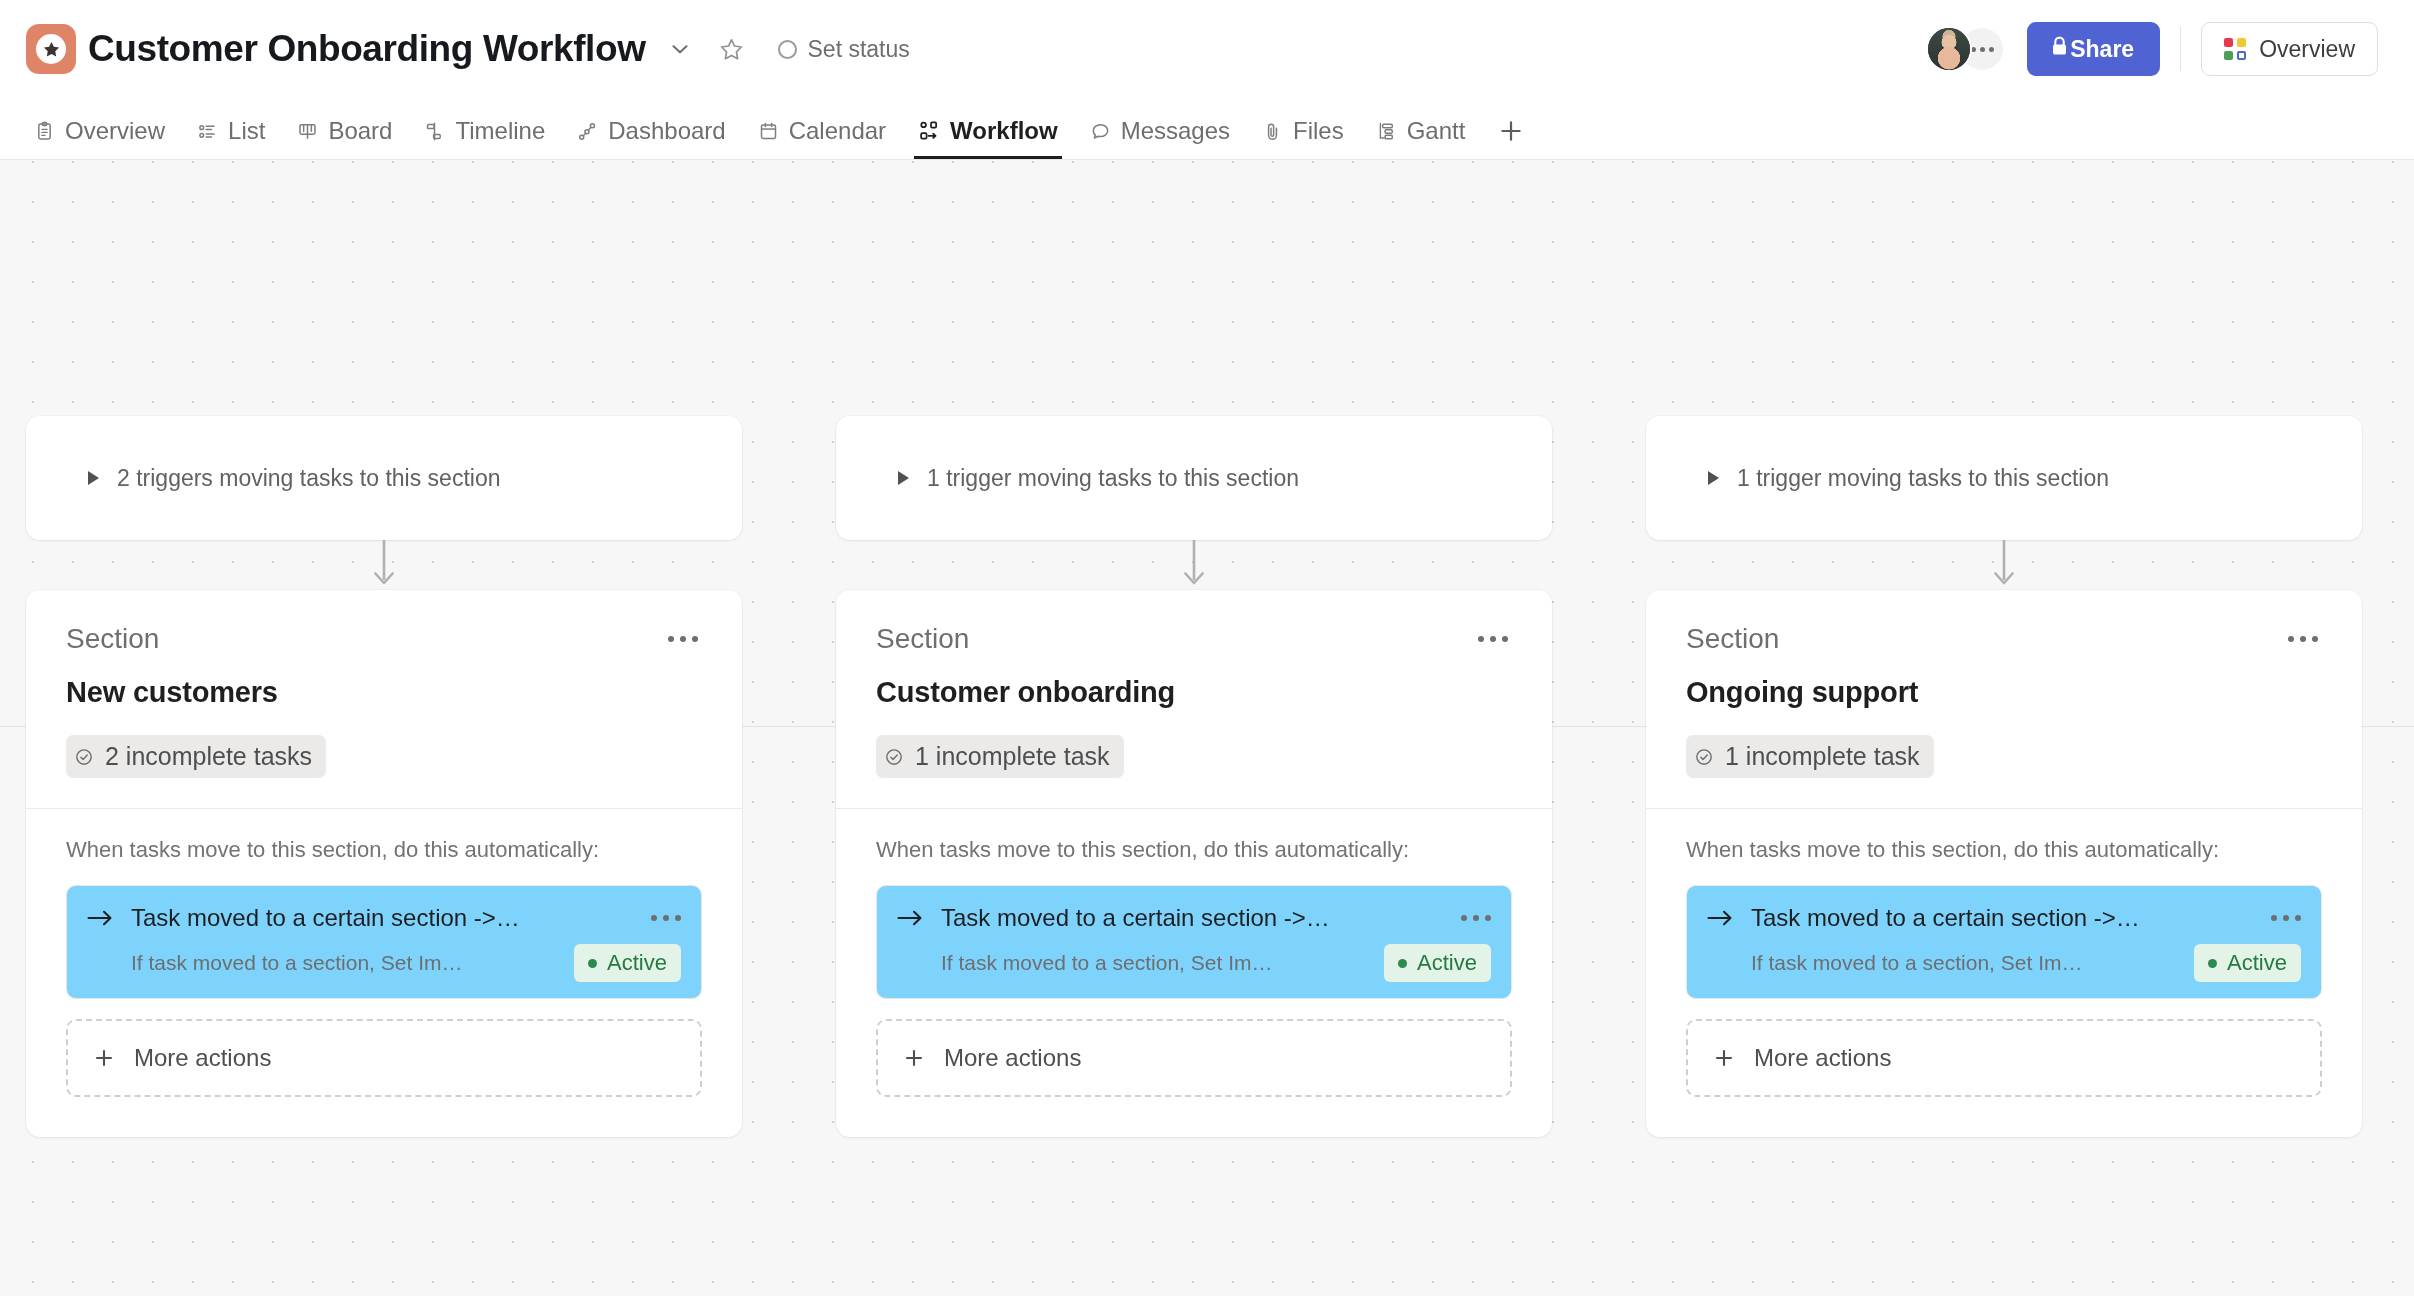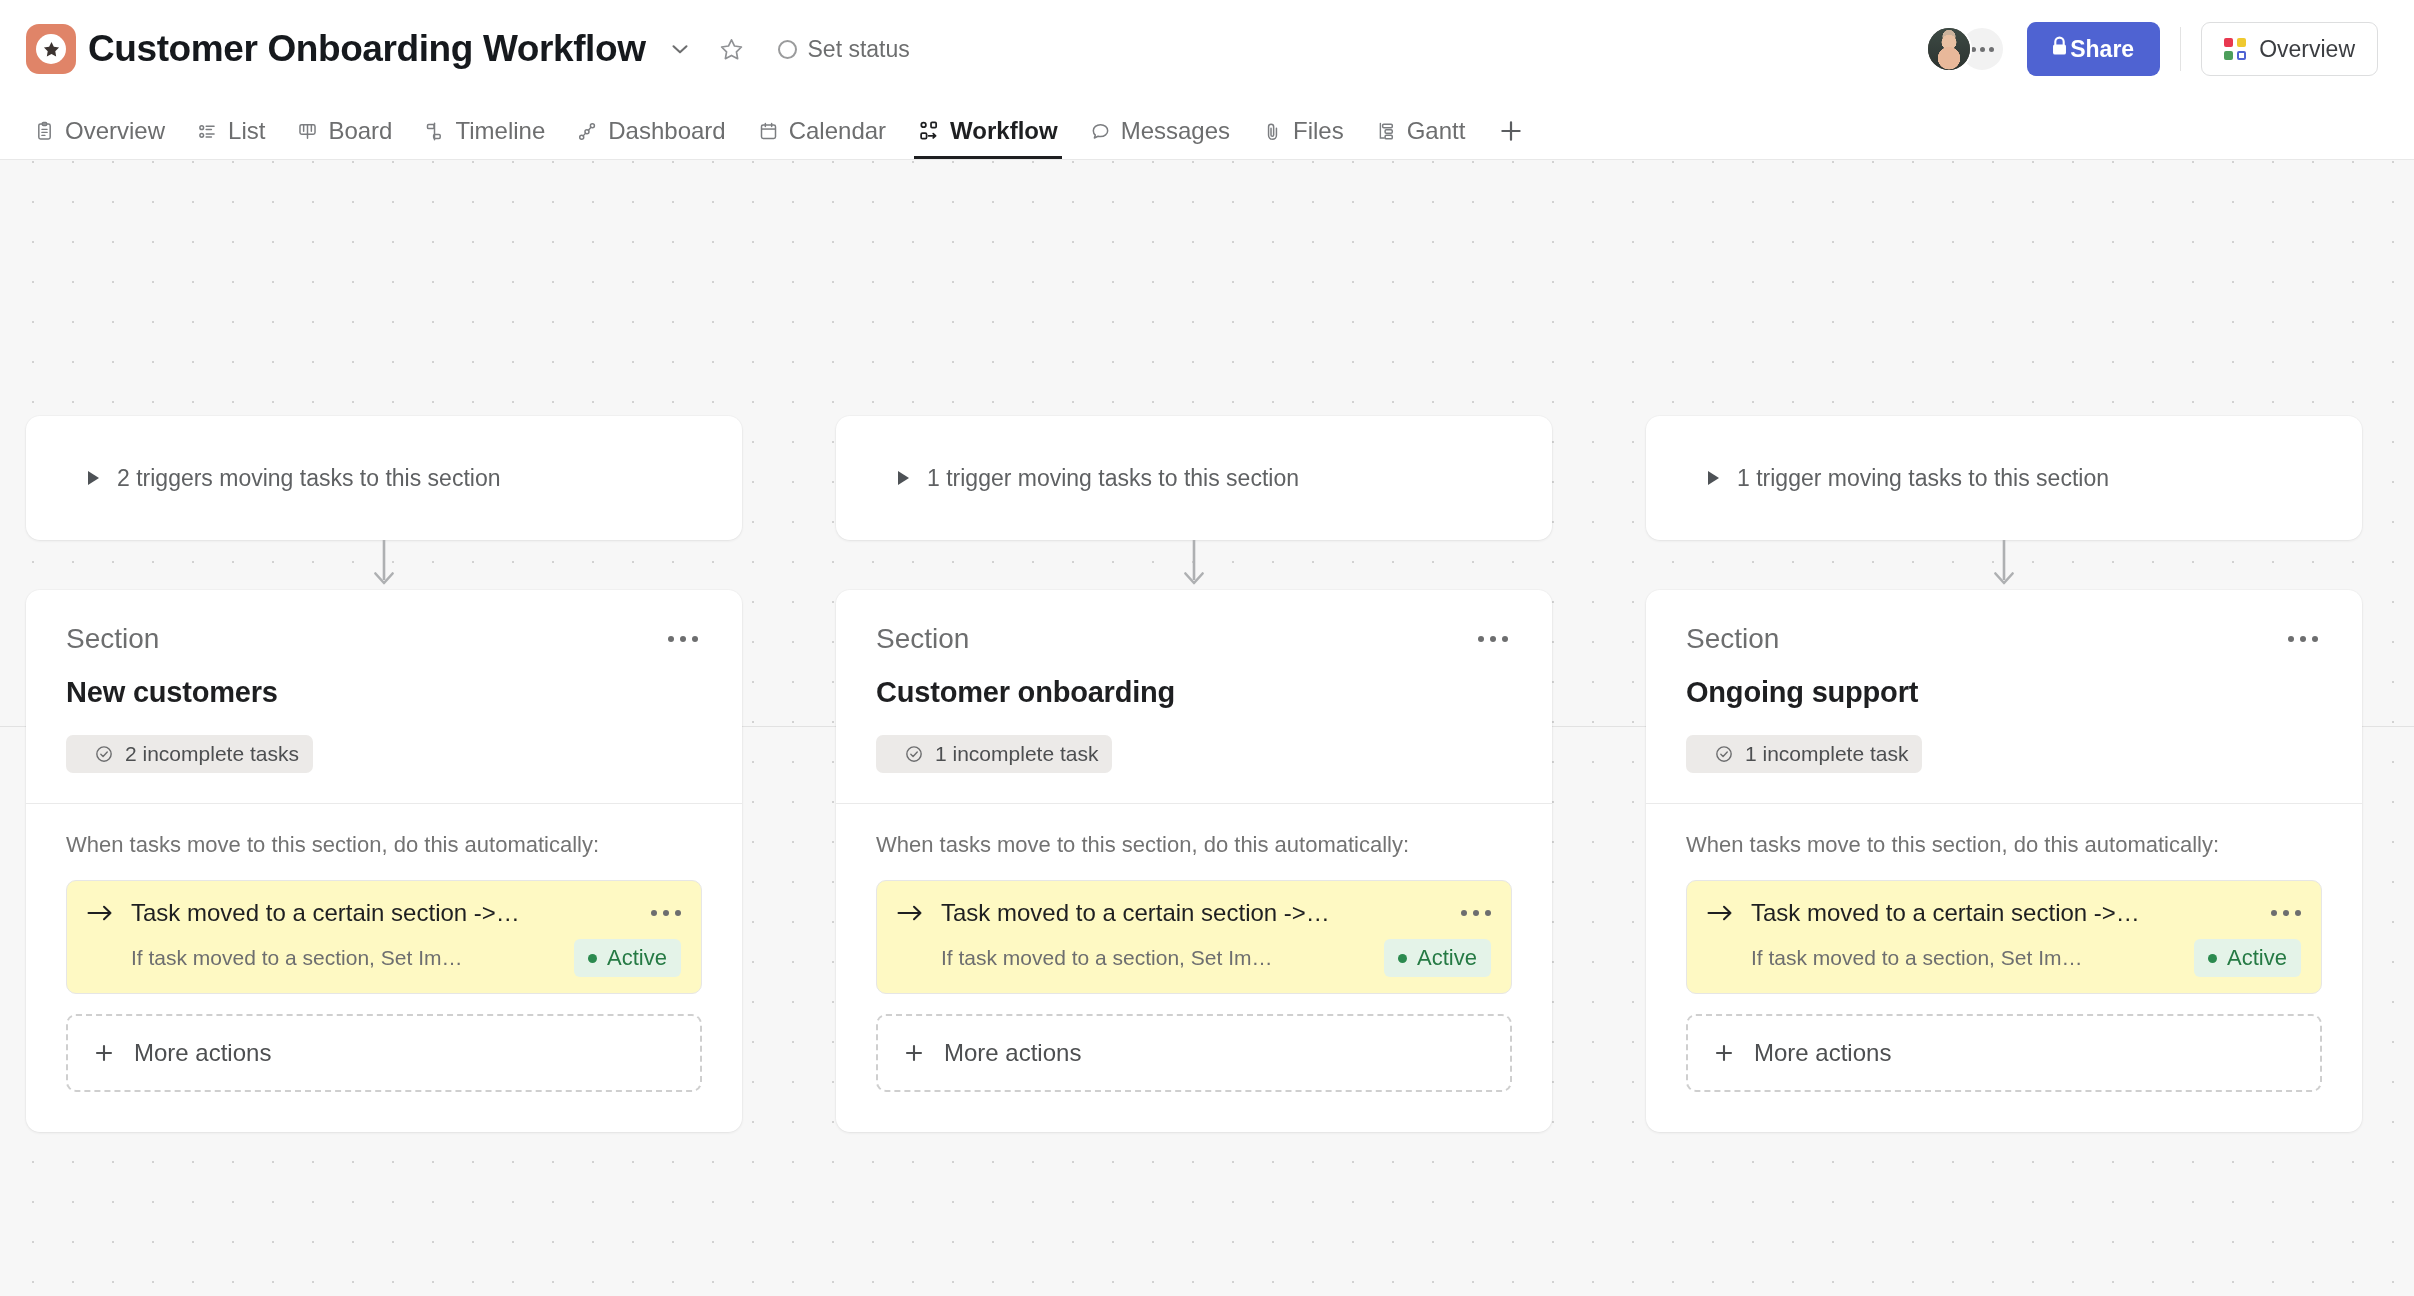--- a/index.html
+++ b/index.html
@@ -260,41 +260,41 @@
     color: #1e1f21;
     margin-top: 22px;
     letter-spacing: -0.2px;
   }
 
   .task-pill {
     display: inline-flex; align-items: center; gap: 11px;
     margin-top: 26px;
     background: #eceae8;
     border-radius: 7px;
-    padding: 7px 14px 7px 28px;
-    font-size: 21px;
+    padding: 7px 14px 7px 8px;
+    font-size: 25px;
     color: #4d4f51;
     white-space: nowrap;
   }
   .task-pill svg { display:block; flex: 0 0 auto; }
 
   .sec-divider { height: 1px; background: #eaeaea; }
 
   .sec-body { padding: 28px 40px 40px 40px; }
   .auto-label {
     font-size: 22px;
     color: #737373;
     margin-bottom: 22px;
   }
 
   .rule-card {
     border: 1px solid #e6e6e6;
     border-radius: 10px;
     padding: 18px 20px 16px 20px;
-    background: #fef9c3;
+    background: #7dd3fc;
     cursor: pointer;
   }
   .rule-top {
     display: flex; align-items: center;
     gap: 18px;
   }
   .rule-arrow { flex: 0 0 auto; display:block; }
   .rule-title {
     font-size: 24px;
     color: #1e1f21;

